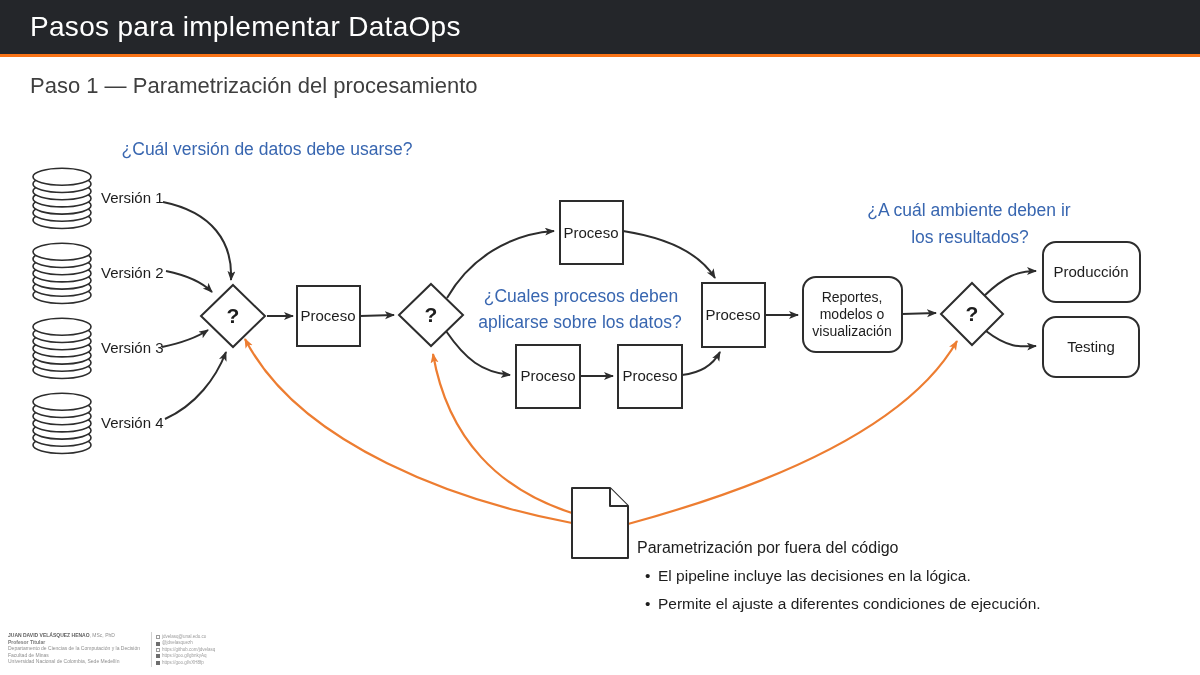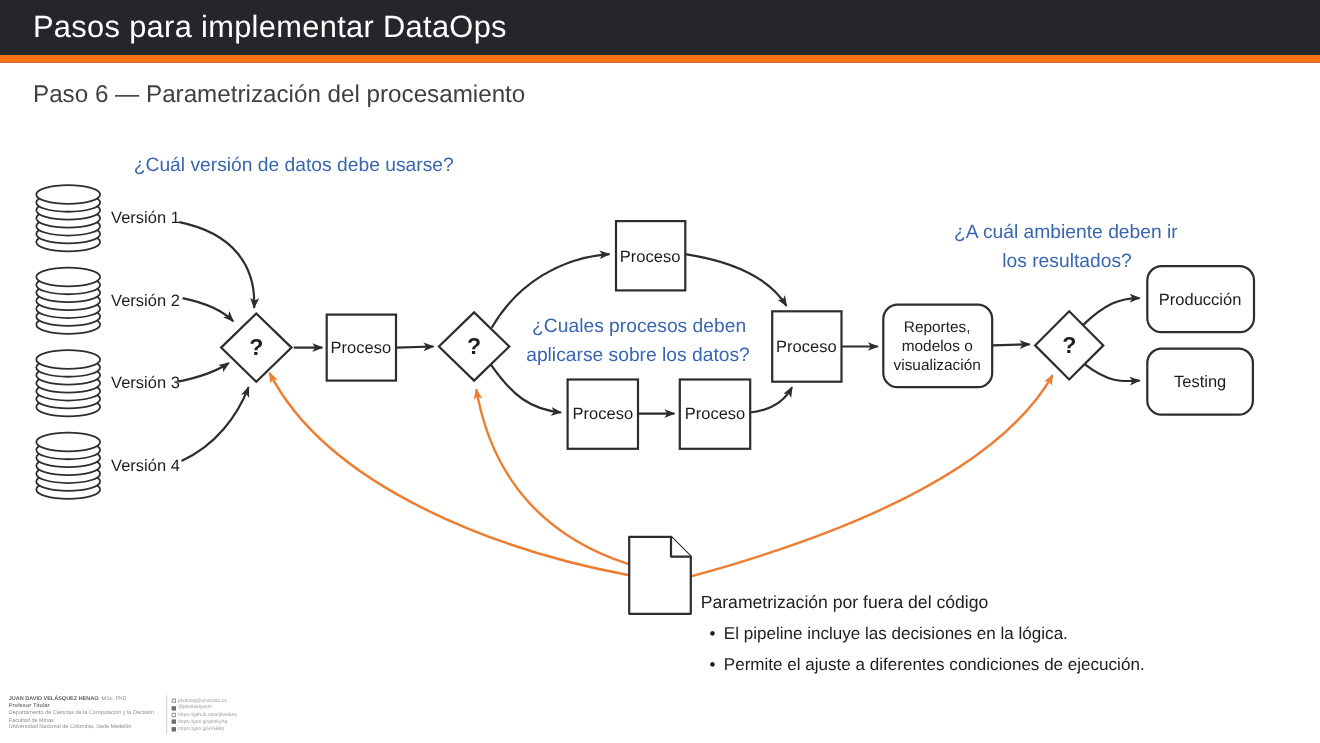--- a/index.html
+++ b/index.html
@@ -2,21 +2,21 @@
 <html><head>
 <meta charset="utf-8">
 <style>
   html,body { margin:0; padding:0; background:#fff; }
   .slide {
     position:relative; width:1200px; height:675px; background:#ffffff;
     overflow:hidden; font-family:"Liberation Sans", sans-serif;
   }
   .titlebar {
     position:absolute; top:0; left:0; width:1200px; height:57px;
-    background:#24262a; border-bottom:7px solid #f97316;
+    background:#24262a; border-bottom:3px solid #f97316;
     display:flex; align-items:center; box-sizing:border-box; padding-left:30px;
   }
   .titlebar .title { color:#ffffff; font-size:28px; font-weight:500; letter-spacing:.3px; }
   .subtitle { position:absolute; top:73px; left:30px; font-size:22px; color:#3f3f3f; }
 
   svg.diagram { position:absolute; top:0; left:0; }
   .k  { fill:none; stroke:#2d2d2d; stroke-width:2; }
   .o  { fill:none; stroke:#ed7d31; stroke-width:2.2; }
   .box{ fill:#ffffff; stroke:#2d2d2d; stroke-width:2; }
   .doc{ fill:#ffffff; stroke:#2d2d2d; stroke-width:2; stroke-linejoin:round; }
@@ -46,21 +46,21 @@
 </style>
 </head>
 <body>
 
 <div class="slide">
 
   <div class="titlebar">
     <span class="title">Pasos para implementar DataOps</span>
   </div>
 
-  <div class="subtitle">Paso 6 — Parametrización del procesamiento</div>
+  <div class="subtitle">Paso 1 — Parametrización del procesamiento</div>
 
   <svg class="diagram" width="1200" height="675" viewBox="0 0 1200 675" xmlns="http://www.w3.org/2000/svg">
     <defs>
       <marker id="ahk" markerUnits="userSpaceOnUse" markerWidth="12" markerHeight="10" refX="9" refY="4" orient="auto">
         <path d="M0,0 L10,4 L0,8 L2.5,4 Z" fill="#2d2d2d"></path>
       </marker>
       <marker id="aho" markerUnits="userSpaceOnUse" markerWidth="12" markerHeight="10" refX="9" refY="4" orient="auto">
         <path d="M0,0 L10,4 L0,8 L2.5,4 Z" fill="#ed7d31"></path>
       </marker>
       <g id="cyl">

